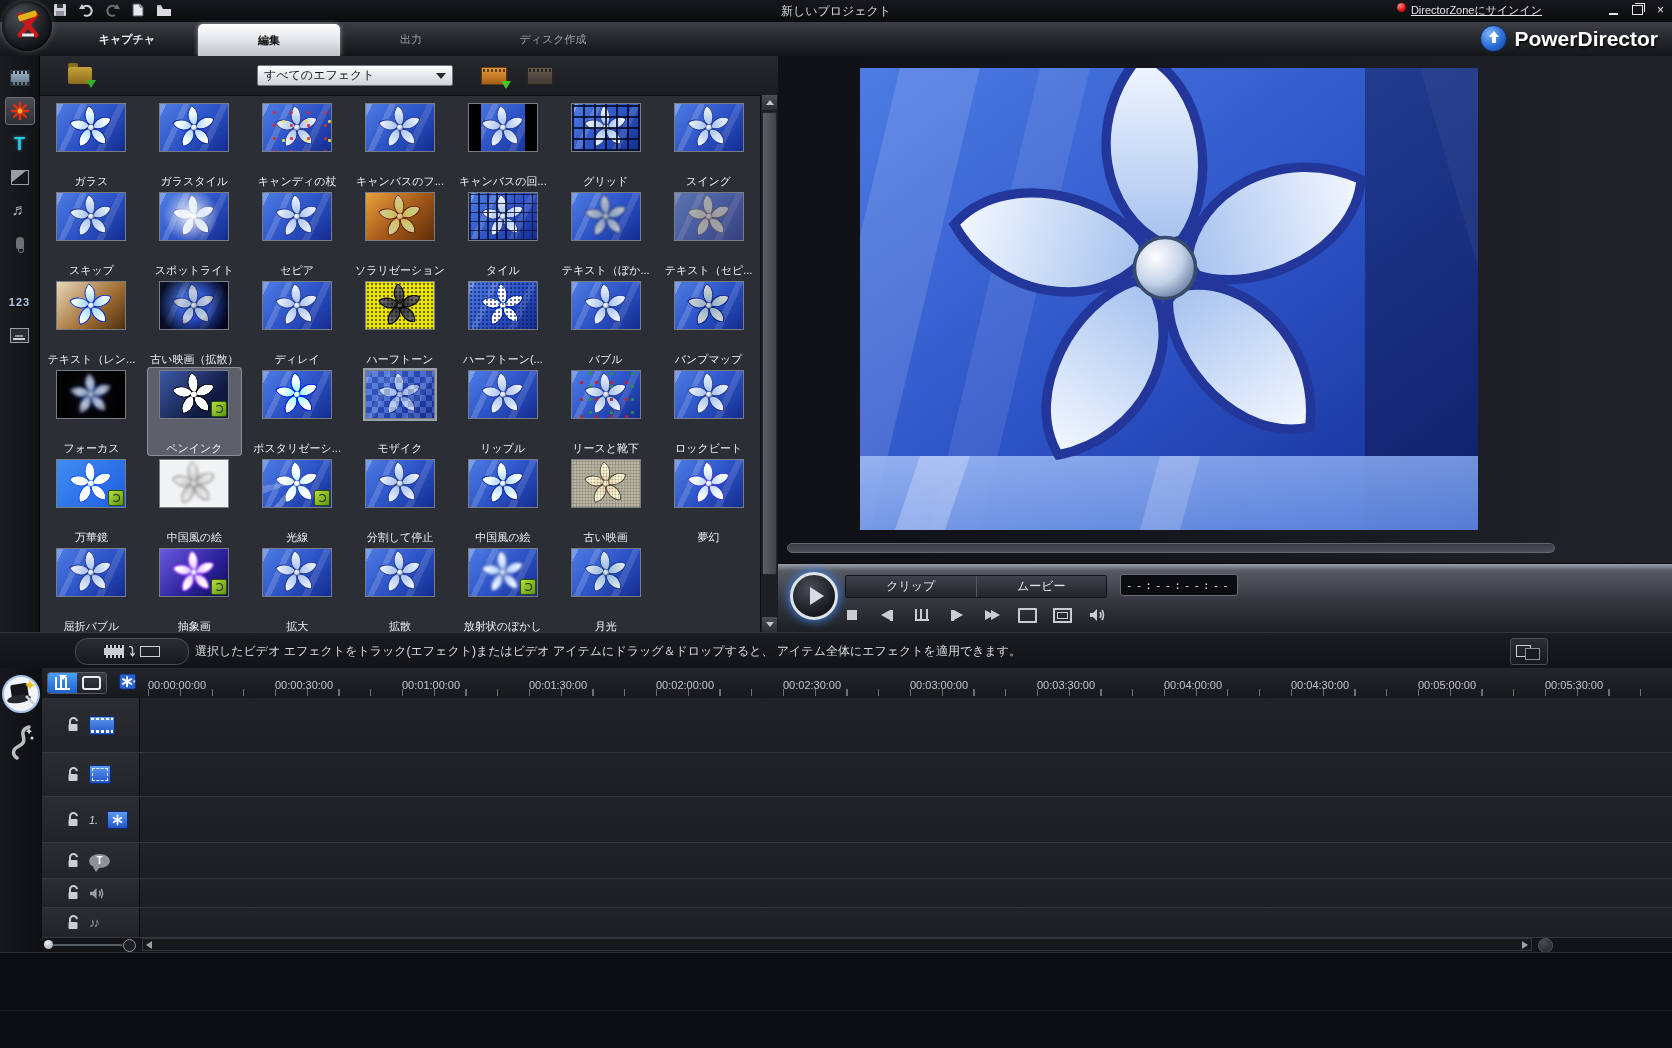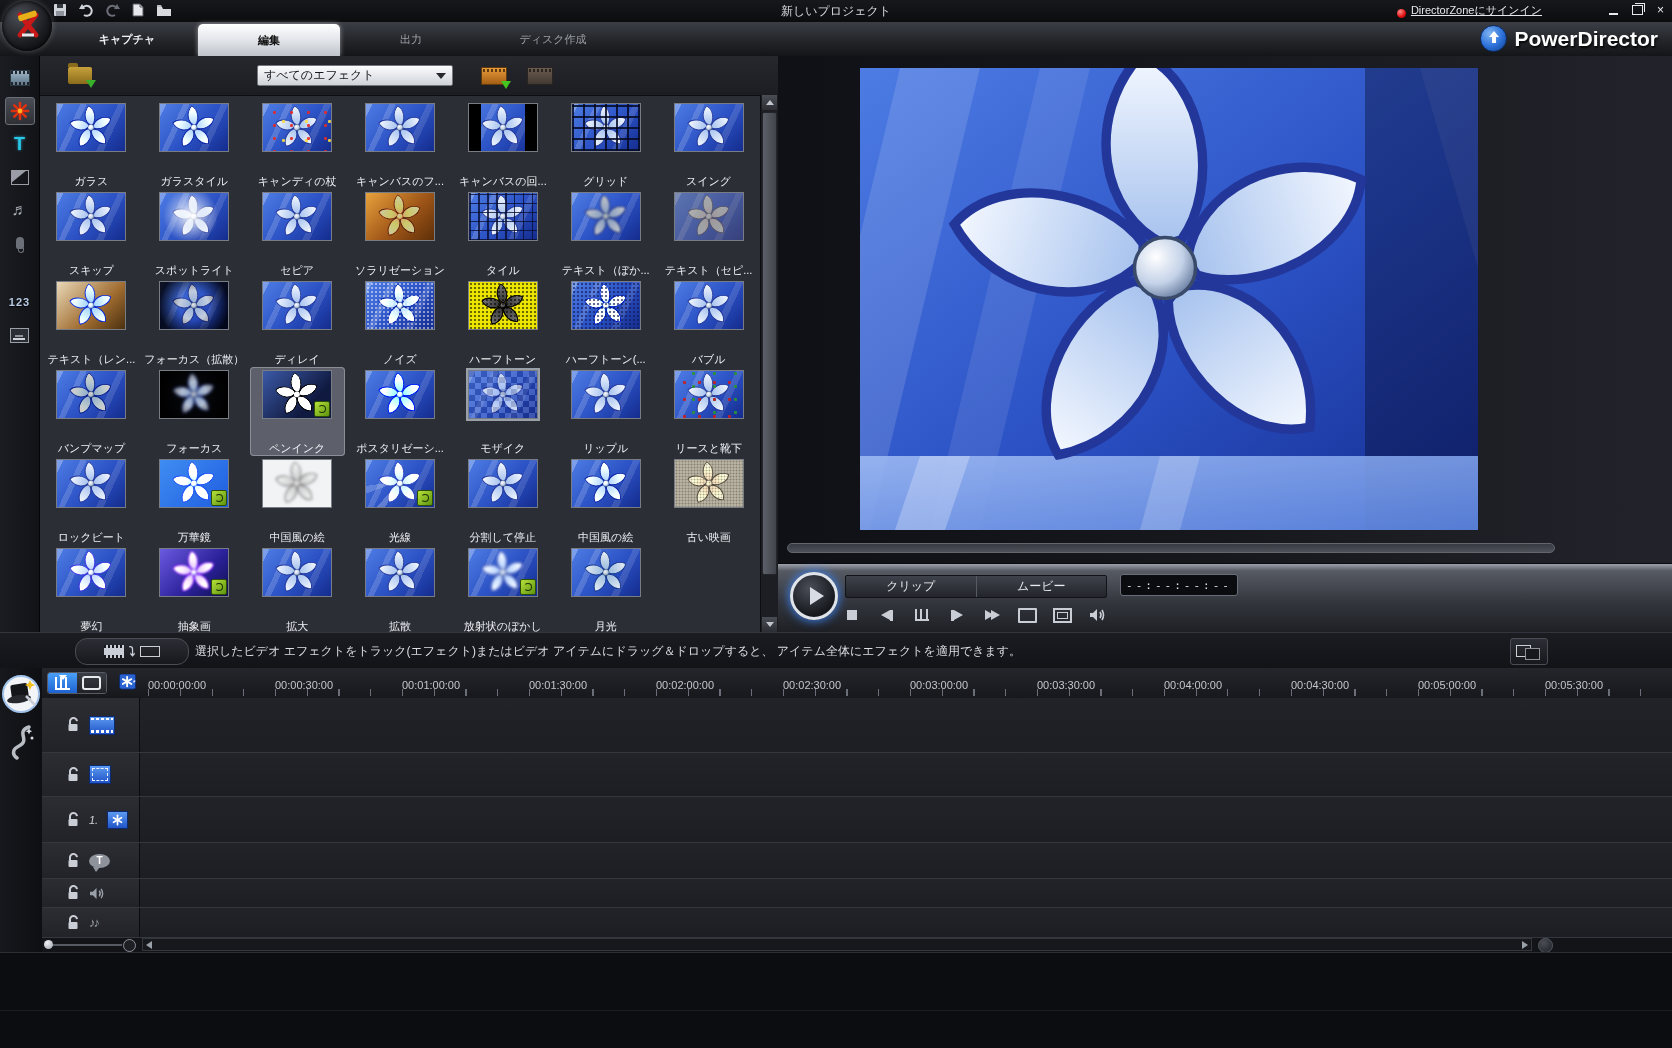--- a/index.html
+++ b/index.html
@@ -7,21 +7,21 @@
        font-family:"Liberation Sans",sans-serif;color:#e6e8ec;
        -webkit-font-smoothing:antialiased;}
   .abs{position:absolute;}
 
   
   #titlebar{left:0;top:0;width:1672px;height:22px;background:linear-gradient(#17181c,#0b0c0e);
             border-bottom:1px solid #000;}
   #win-title{position:absolute;left:0;right:0;top:3px;text-align:center;font-size:12px;color:#d8dade;}
   #quick-icons{position:absolute;left:52px;top:2px;display:flex;gap:10px;align-items:center;}
   .qicon{width:16px;height:16px;display:flex;align-items:center;justify-content:center;}
-  #signin{position:absolute;right:130px;top:3px;display:flex;align-items:flex-end;gap:5px;font-size:11px;}
+  #signin{position:absolute;right:130px;top:3px;display:flex;align-items:flex-start;gap:5px;font-size:11px;}
   #signin .dz-dot{width:9px;height:9px;border-radius:50%;background:radial-gradient(circle at 35% 30%,#ff8a8a,#e01010 60%,#7d0000);}
   #signin a{color:#e3e6ea;text-decoration:underline;}
   #win-btns{position:absolute;right:8px;top:2px;display:flex;gap:14px;align-items:center;height:16px;}
   .wb{color:#e8eaee;font-size:12px;line-height:16px;cursor:default;}
   .wb-min{width:9px;height:2px;background:#e8eaee;margin-top:8px;}
   .wb-restore{width:9px;height:8px;border:1px solid #e8eaee;position:relative;}
   .wb-restore::before{content:"";position:absolute;left:2px;top:-3px;width:9px;height:8px;border:1px solid #e8eaee;border-left:none;border-bottom:none;}
 
   
   #tabbar{left:0;top:22px;width:1672px;height:34px;background:linear-gradient(#3b3e45,#232529 55%,#141519);
@@ -535,39 +535,30 @@
           </div>
           <div class="fxlabel">テキスト（レン...</div>
         </div>
         <div class="fx">
           <div class="thumb v-vignette">
             <svg class="fansvg" viewBox="-100 -100 200 200">
               <use href="#fan"></use>
             </svg>
             <div class="ov"></div>
           </div>
-          <div class="fxlabel">フォーカス（拡散）</div>
+          <div class="fxlabel">古い映画（拡散）</div>
         </div>
         <div class="fx">
           <div class="thumb v-normal">
             <svg class="fansvg" viewBox="-100 -100 200 200">
               <use href="#fan"></use>
             </svg>
             <div class="ov"></div>
           </div>
           <div class="fxlabel">ディレイ</div>
-        </div>
-        <div class="fx">
-          <div class="thumb v-noise">
-            <svg class="fansvg" viewBox="-100 -100 200 200">
-              <use href="#fan"></use>
-            </svg>
-            <div class="ov"></div>
-          </div>
-          <div class="fxlabel">ノイズ</div>
         </div>
         <div class="fx">
           <div class="thumb v-halfy">
             <svg class="fansvg" viewBox="-100 -100 200 200">
               <use href="#fan"></use>
             </svg>
             <div class="ov"></div>
           </div>
           <div class="fxlabel">ハーフトーン</div>
         </div>
@@ -719,20 +710,29 @@
           <div class="fxlabel">古い映画</div>
         </div>
         <div class="fx">
           <div class="thumb v-dreamy">
             <svg class="fansvg" viewBox="-100 -100 200 200">
               <use href="#fan"></use>
             </svg>
             <div class="ov"></div>
           </div>
           <div class="fxlabel">夢幻</div>
+        </div>
+        <div class="fx">
+          <div class="thumb v-normal">
+            <svg class="fansvg" viewBox="-100 -100 200 200">
+              <use href="#fan"></use>
+            </svg>
+            <div class="ov"></div>
+          </div>
+          <div class="fxlabel">屈折バブル</div>
         </div>
         <div class="fx">
           <div class="thumb v-abstract">
             <svg class="fansvg" viewBox="-100 -100 200 200">
               <use href="#fan"></use>
             </svg>
             <div class="ov"></div>
             <span class="badge"></span>
           </div>
           <div class="fxlabel">抽象画</div>

